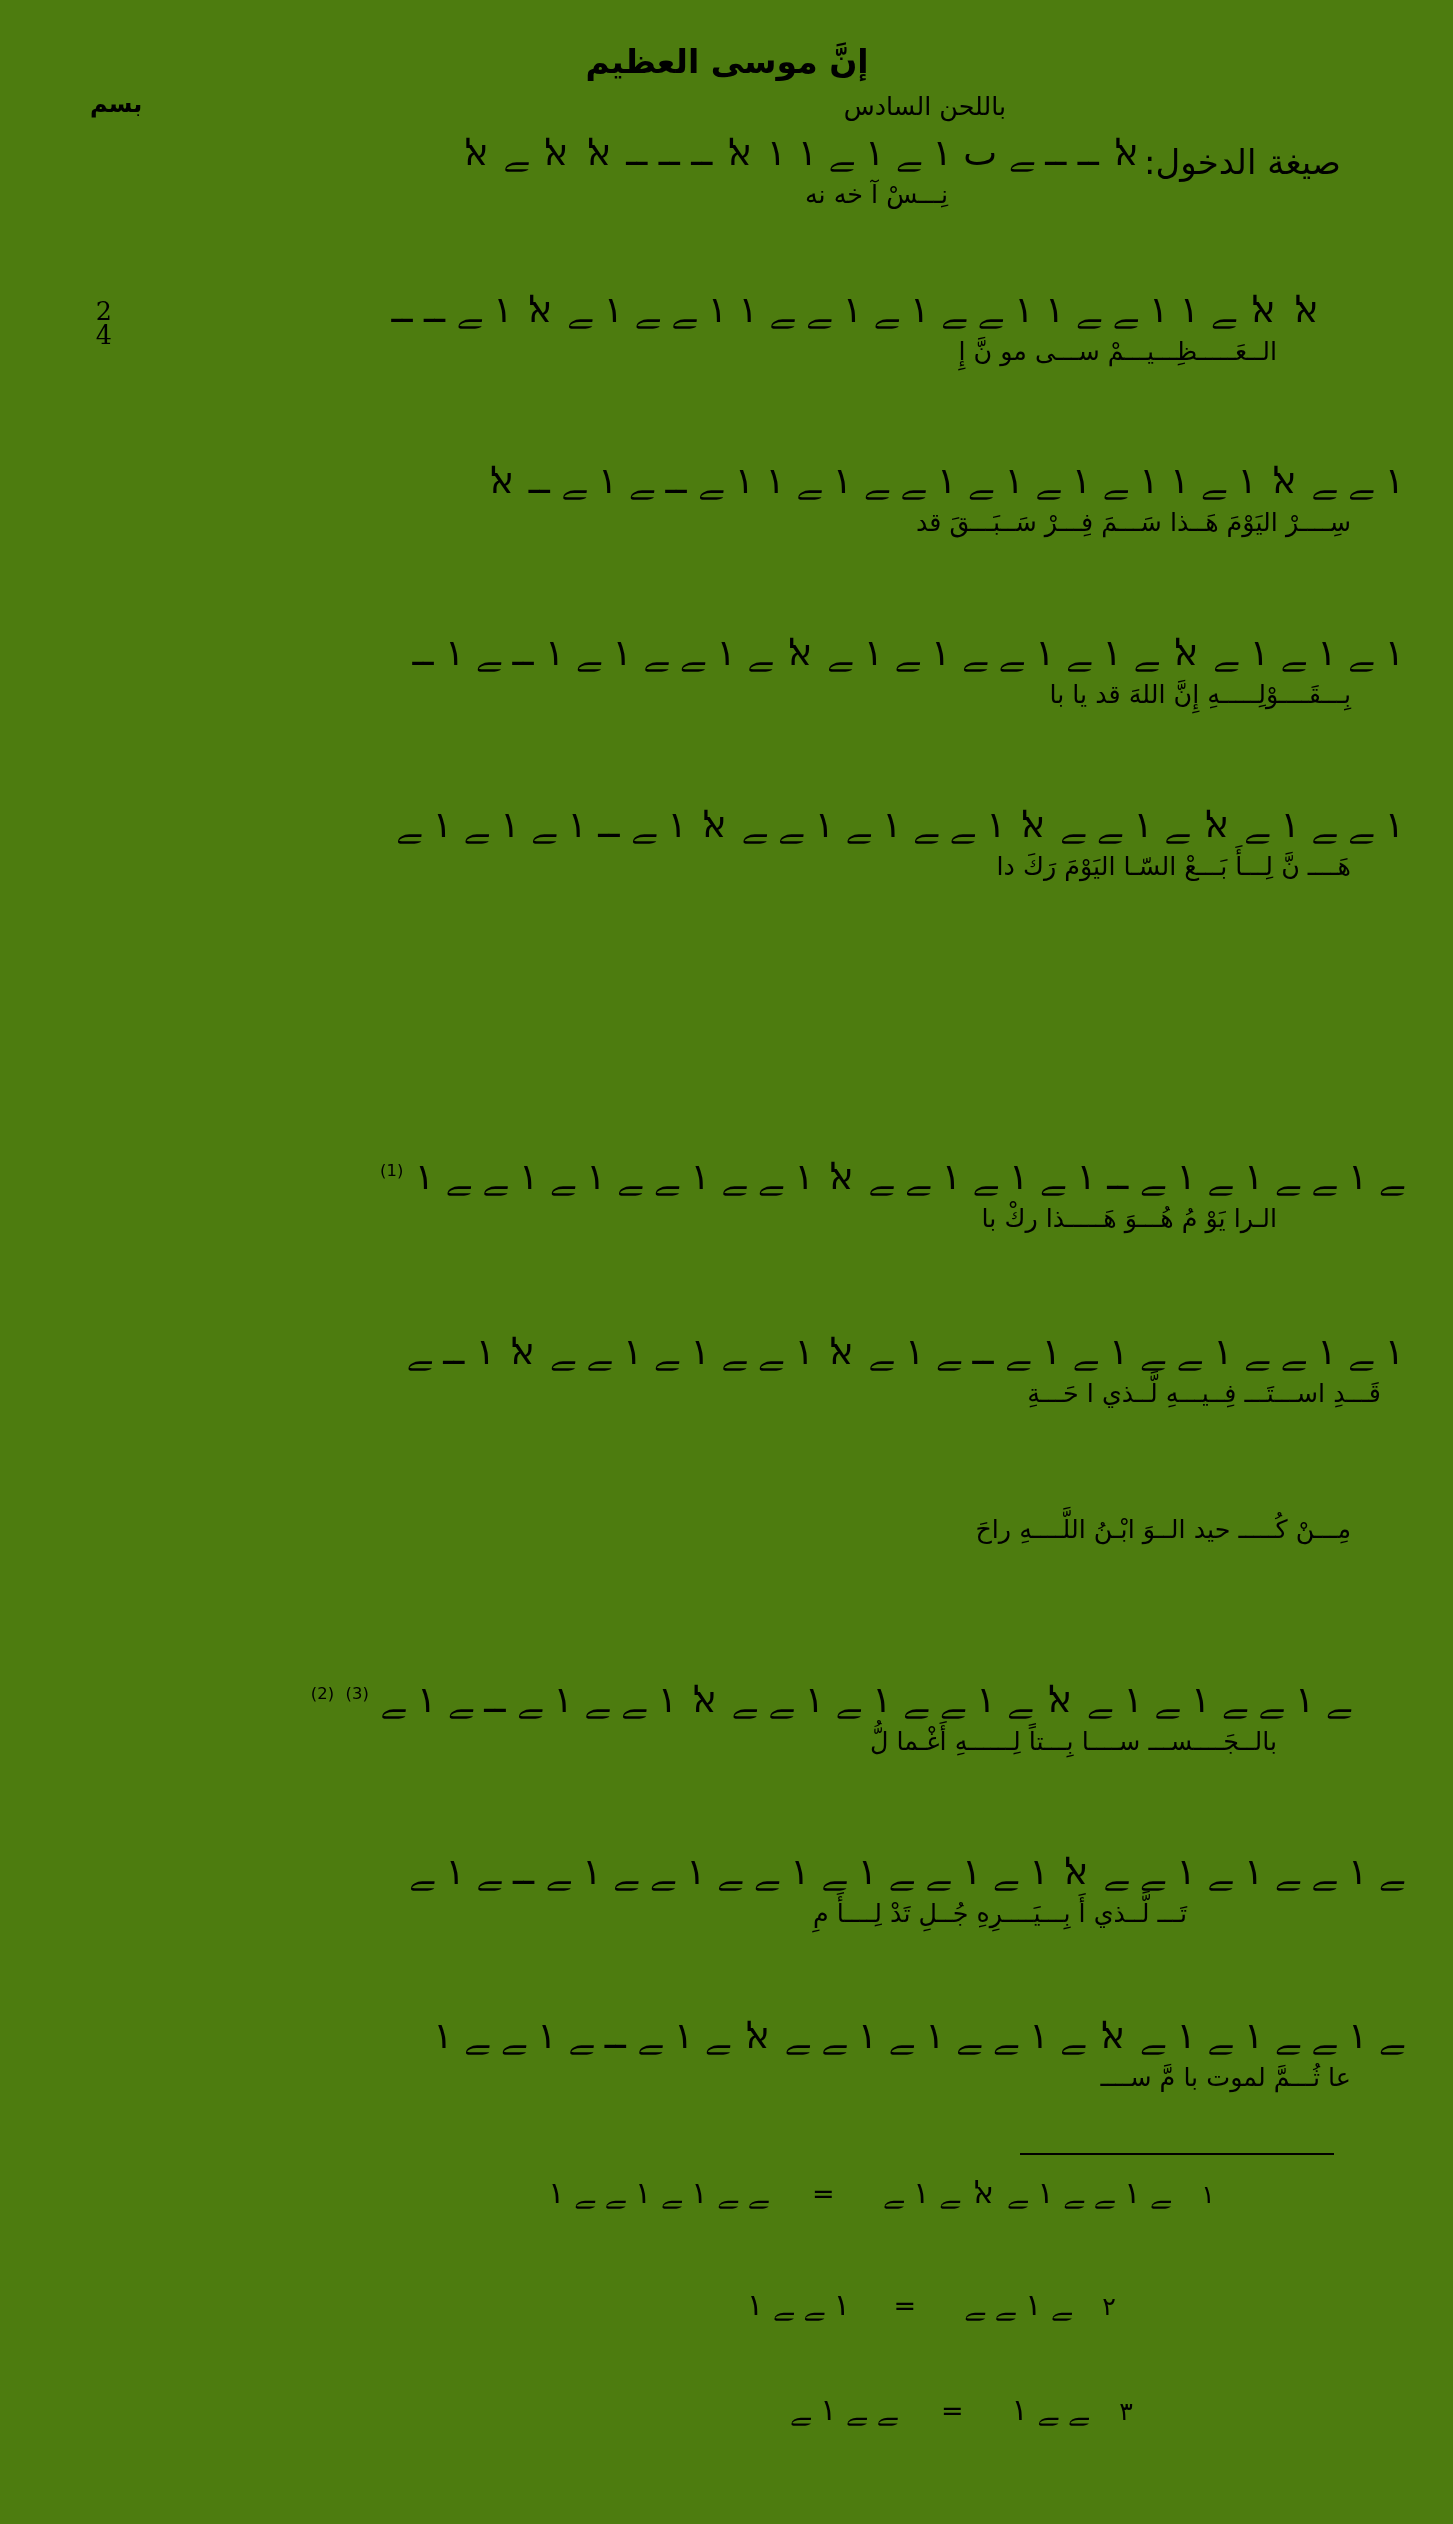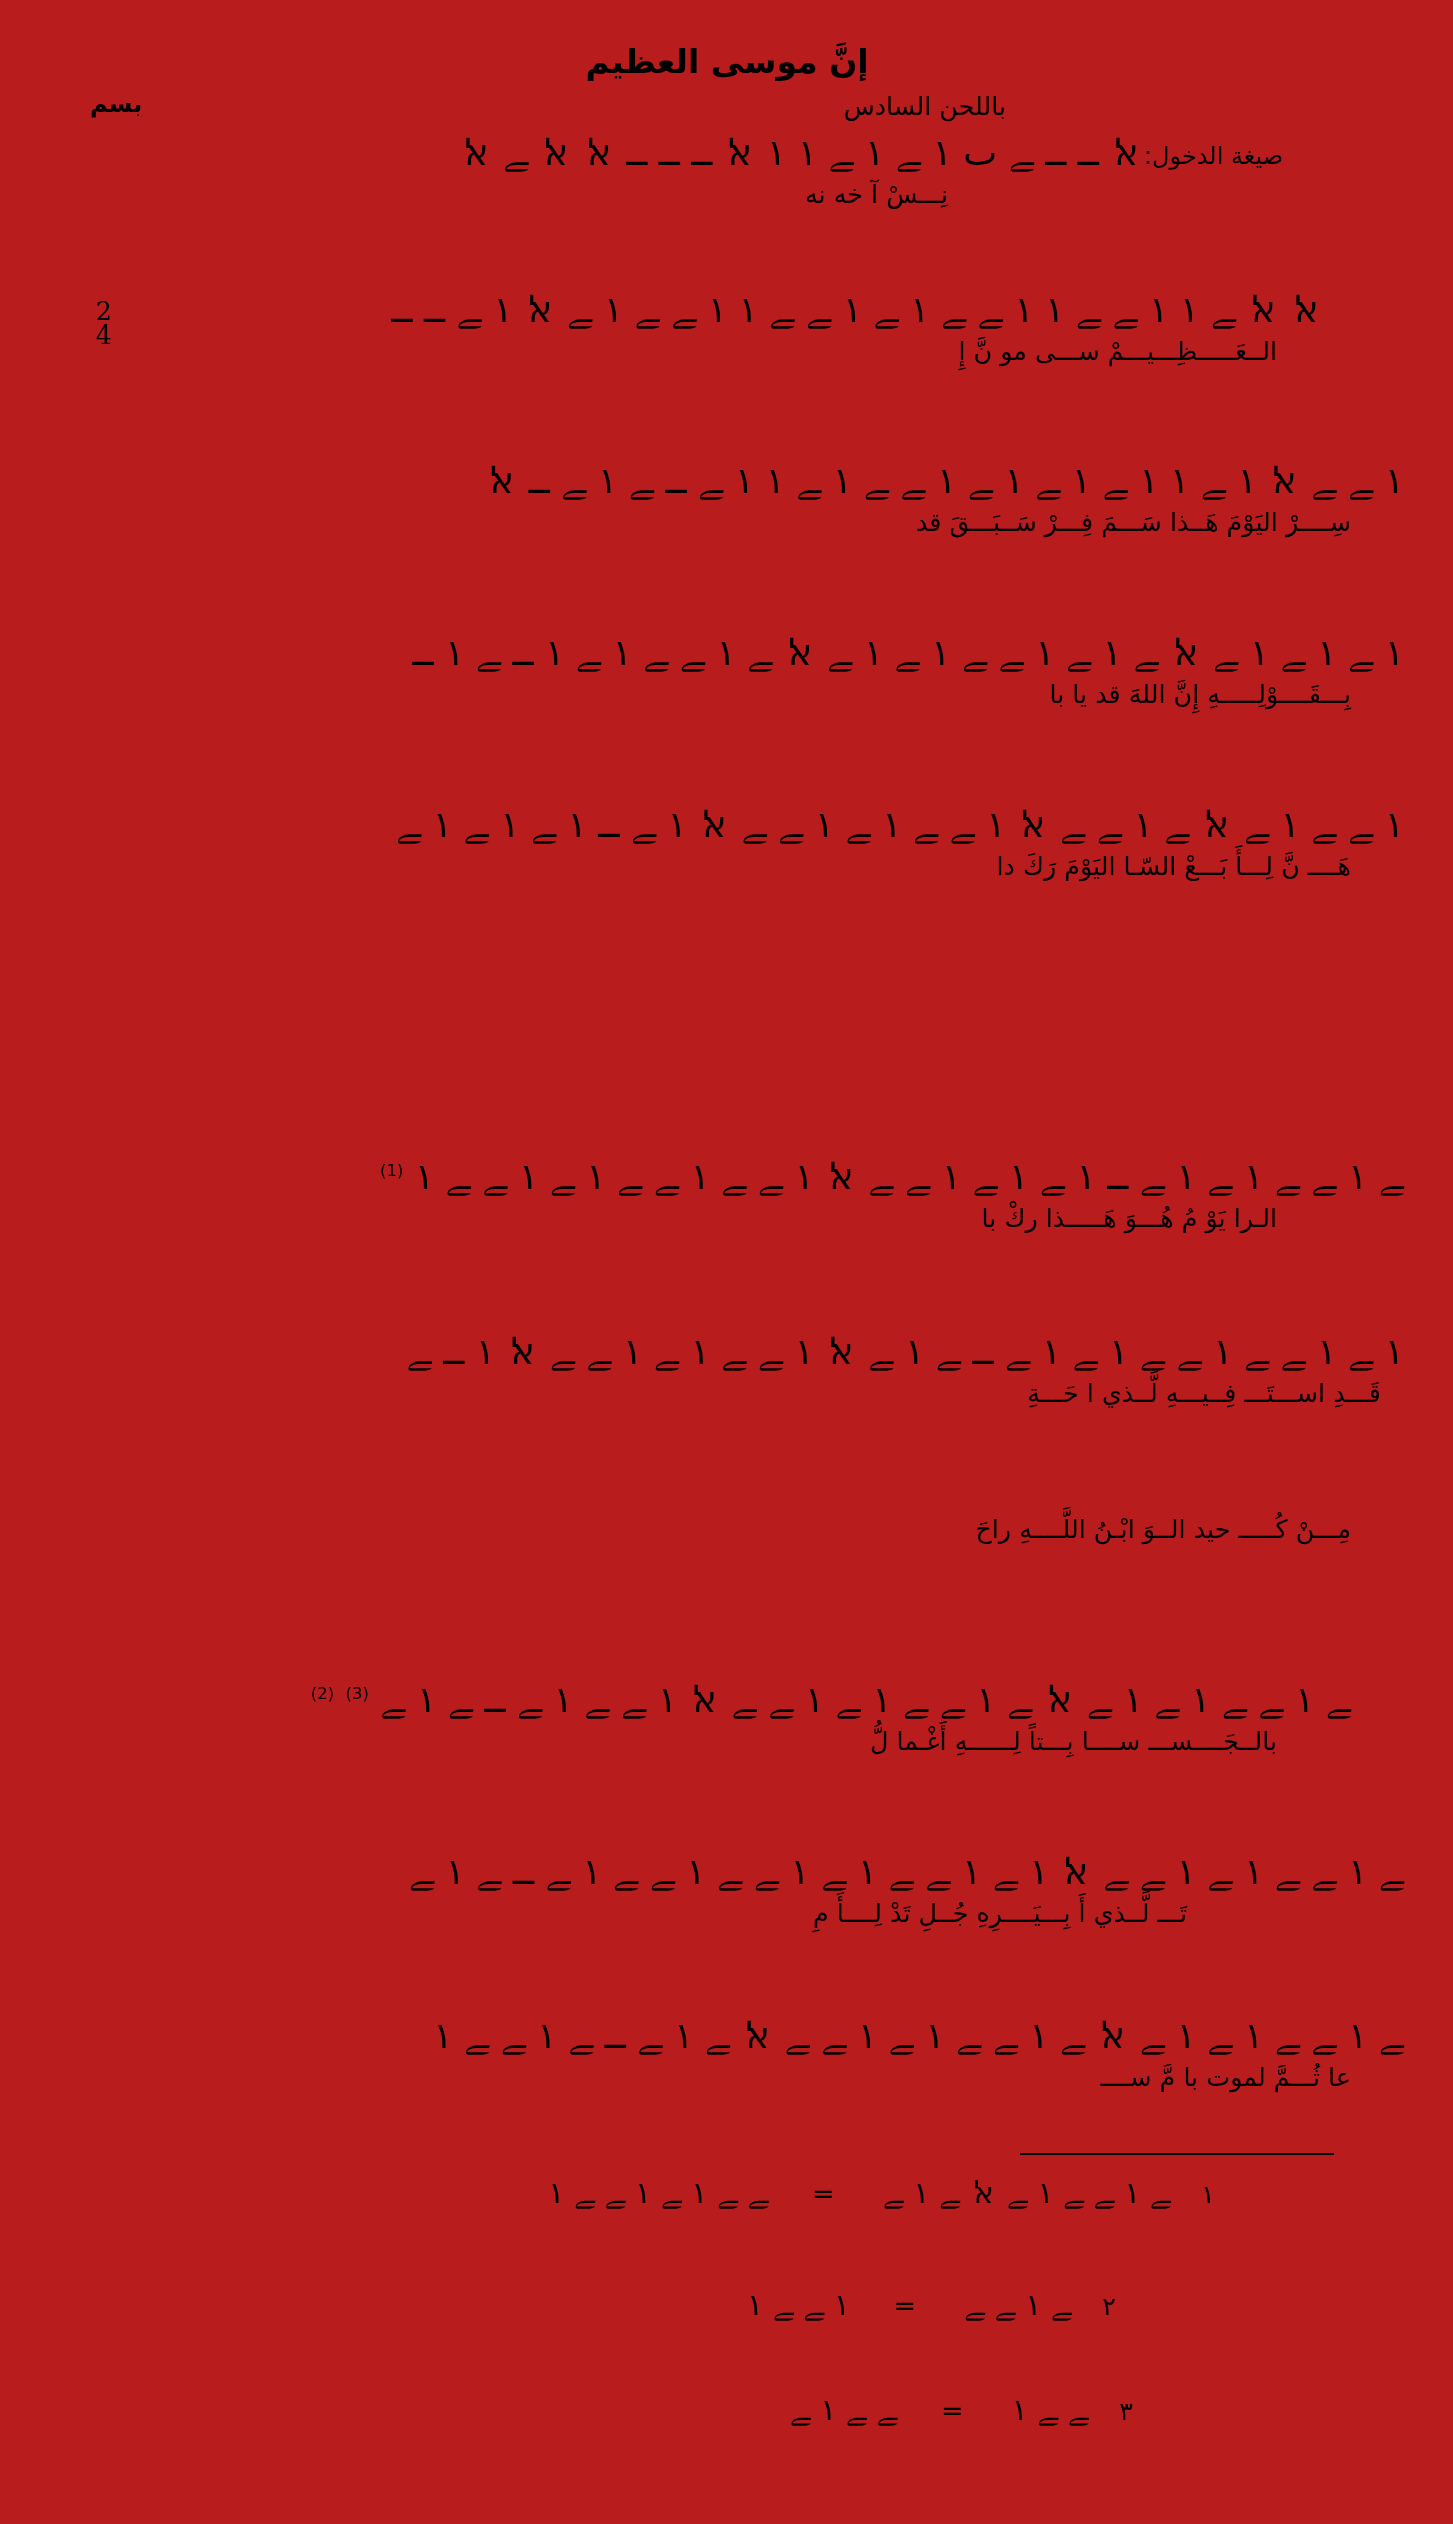--- a/index.html
+++ b/index.html
@@ -8,21 +8,21 @@
     background: #ffffff;
   }
   body {
     font-family: "DejaVu Sans", sans-serif;
     color: #000000;
   }
   .page {
     position: relative;
     width: 1454px;
     height: 2525px;
-    background: #b91c1c;
+    background: #4d7c0f;
     overflow: hidden;
   }
 
   
   .title {
     position: absolute;
     top: 42px;
     left: 0;
     width: 100%;
     text-align: center;
@@ -45,21 +45,21 @@
     font-size: 24px;
     direction: rtl;
     font-weight: bold;
   }
 
   
   .intro-label {
     position: absolute;
     top: 142px;
     left: 1144px;
-    font-size: 24px;
+    font-size: 34px;
     direction: rtl;
     white-space: nowrap;
   }
 
   
   .line {
     position: absolute;
     left: 0;
     width: 100%;
     direction: rtl;

